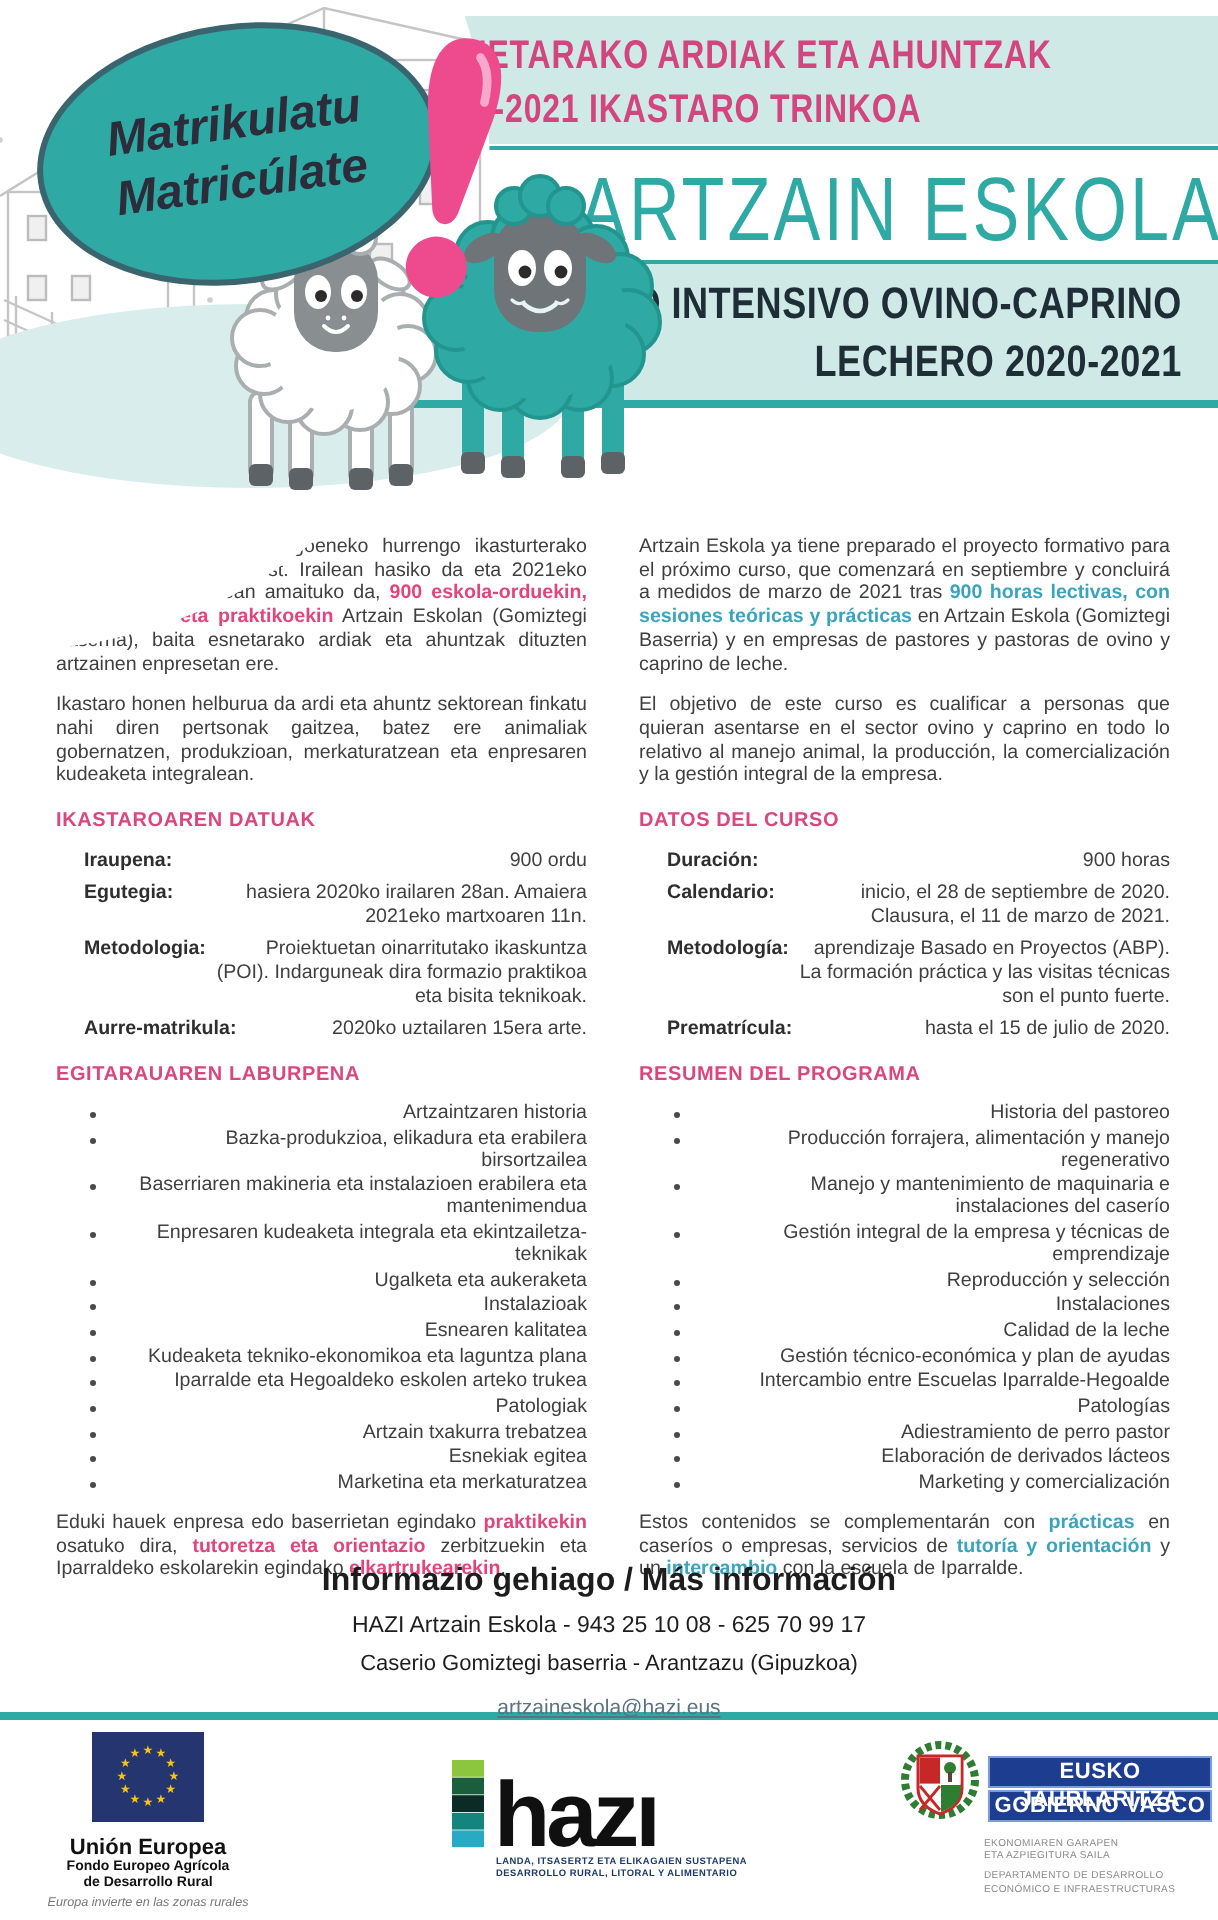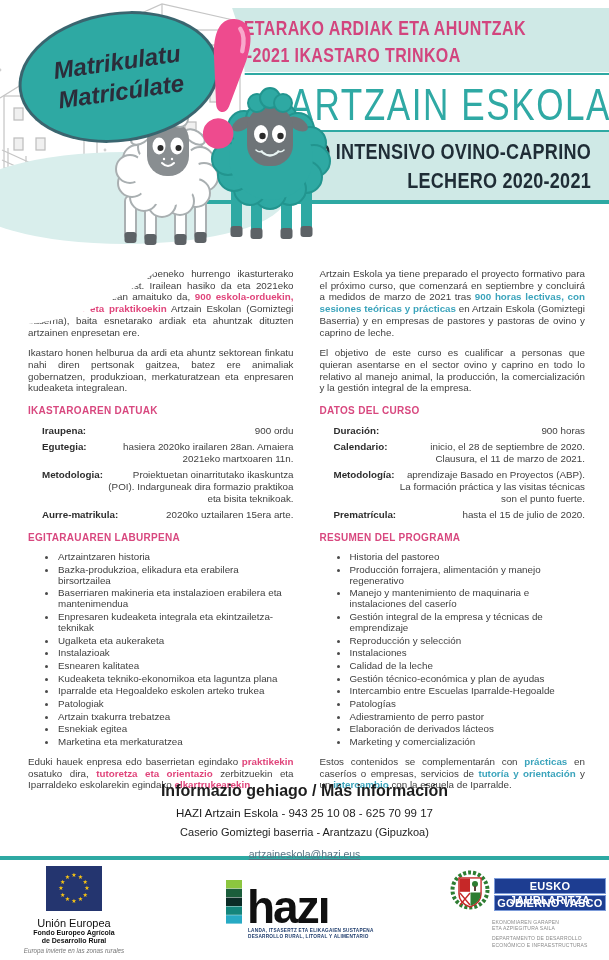--- a/index.html
+++ b/index.html
@@ -42,37 +42,37 @@
   .columns{position:absolute;top:268px;left:28px;width:557px;display:flex;gap:26px;z-index:1;}
   .col{width:266px;font-size:9.8px;line-height:11.7px;text-align:justify;}
   .para{margin:0 0 9px 0;}
   .hl-pink{color:#E0457B;font-weight:bold;}
   .hl-teal{color:#3BA4BC;font-weight:bold;}
   .sec-title{margin:11px 0 8px 0;color:#D8487F;font-size:10px;letter-spacing:.3px;font-weight:bold;text-align:left;}
   .dl{margin:0 0 2px 14px;}
   .dl-item{display:flex;margin-bottom:3.5px;line-height:12.3px;text-align:right;}
   .dl-label{font-weight:bold;color:#2e2e2e;white-space:nowrap;margin-right:4px;}
   .dl-text{flex:1;}
-  .prog{list-style:none;margin:0 0 6px 0;padding:0 0 0 30px;text-align:left;}
+  .prog{list-style:none;margin:0 0 6px 0;padding:0 0 0 30px;text-align:right;}
   .prog li{position:relative;margin-bottom:1.8px;line-height:10.9px;}
   .prog li::before{content:"";position:absolute;left:-13px;top:4px;width:3px;height:3px;
                    border-radius:50%;background:#4a4a4a;}
   .closing{margin-top:8px;}
 
   
   .contact{position:absolute;top:782px;left:0;right:0;text-align:center;color:#1d1d1d;z-index:1;}
   .contact .l1{font-weight:bold;font-size:16px;margin-bottom:7px;}
   .contact .l2{font-weight:normal;font-size:11.5px;margin-bottom:7px;}
   .contact .l3{font-size:11px;margin-bottom:6px;}
   .contact a{color:#5A7383;font-size:10.5px;text-decoration:underline;}
   .sep-bar{position:absolute;top:856px;left:0;right:0;height:4px;background:#2EA9A3;}
 
   .logos{position:absolute;top:864px;left:0;right:0;height:92px;}
   .eu{position:absolute;left:18px;top:2px;width:112px;text-align:center;}
-  .eu .t1{font-weight:normal;font-size:11px;color:#111;margin-top:2px;}
+  .eu .t1{font-weight:bold;font-size:11px;color:#111;margin-top:2px;}
   .eu .t2{font-weight:bold;font-size:7px;color:#111;line-height:8px;}
   .eu .t3{font-style:italic;font-size:6.3px;color:#777;margin-top:2px;}
   .hazi{position:absolute;left:226px;top:16px;width:190px;}
   .hazi-row{display:flex;align-items:flex-end;}
   .hazi-name{font-weight:bold;font-size:46px;line-height:34px;letter-spacing:-2px;color:#101010;margin-left:5px;}
   .hazi-sub{margin:4px 0 0 22px;font-weight:bold;font-size:4.7px;letter-spacing:.25px;
             color:#1C3A6B;line-height:6px;white-space:nowrap;}
   .gov{position:absolute;left:450px;top:2px;width:158px;}
   .gov-row{display:flex;align-items:flex-start;}
   .gov-bars{margin-left:4px;margin-top:12px;}

